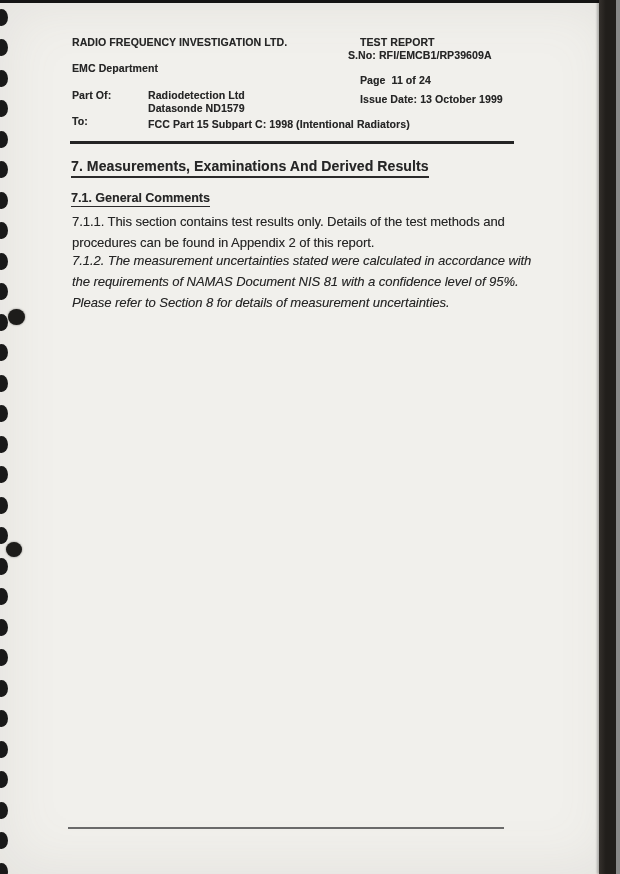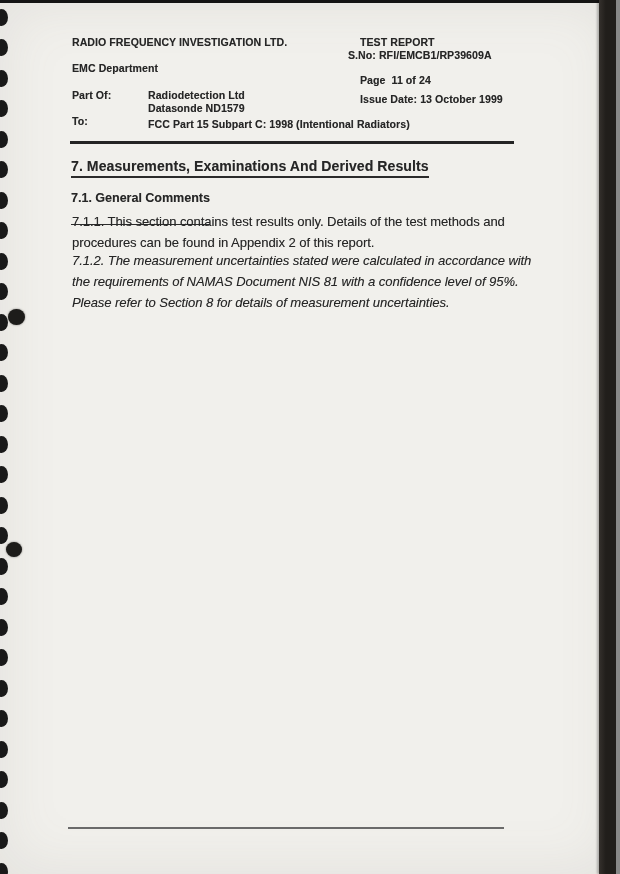--- a/index.html
+++ b/index.html
@@ -12,21 +12,21 @@
     color:#262626;
     box-shadow: inset 0 0 60px rgba(120,115,105,0.12);
   }
   .abs { position:absolute; }
   .txt { white-space:pre-wrap; text-shadow:0.2px 0.2px 0.4px rgba(70,70,70,0.45); }
   .hdr { font-weight:bold; font-size:10.5px; letter-spacing:0.1px; }
   .body-text { font-size:13px; line-height:21px; letter-spacing:-0.05px; }
   .h1 { font-size:14px; font-weight:bold; letter-spacing:0.1px; }
   .h2 { font-size:12.5px; font-weight:bold; }
   .ul-thick { display:inline-block; border-bottom:2.2px solid #2b2b2b; padding-bottom:2px; }
-  .ul-thin  { display:inline-block; border-bottom:1.6px solid #2b2b2b; padding-bottom:19px; }
+  .ul-thin  { display:inline-block; border-bottom:1.6px solid #2b2b2b; padding-bottom:1px; }
   .rule-header { left:70px; top:141px; width:444px; height:2.5px; background:#242424; }
   .rule-footer { left:68px; top:827px; width:436px; height:1.5px; background:#6a6a6a; }
   .scan-top-edge { left:0; top:0; width:620px; height:3px; background:#141414; }
   .scan-right-edge {
     right:0; top:0; width:17px; height:874px;
     background:linear-gradient(to right, #35312d, #211e1b 40%);
     box-shadow:-2px 0 2px rgba(0,0,0,0.25);
   }
   .binding { position:absolute; left:0; top:0; width:30px; height:874px; }
   .binding-hole {

